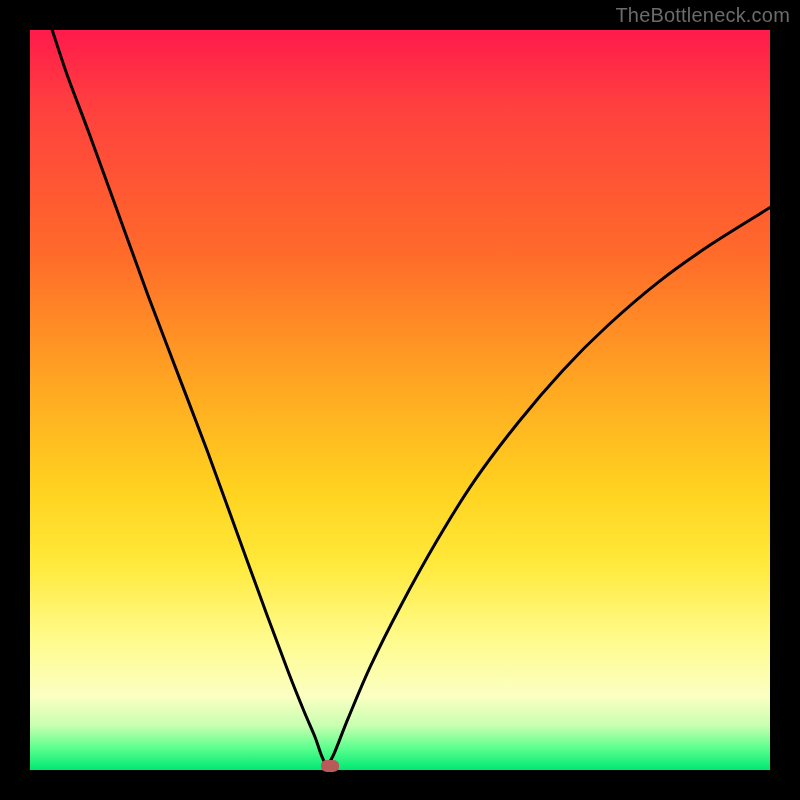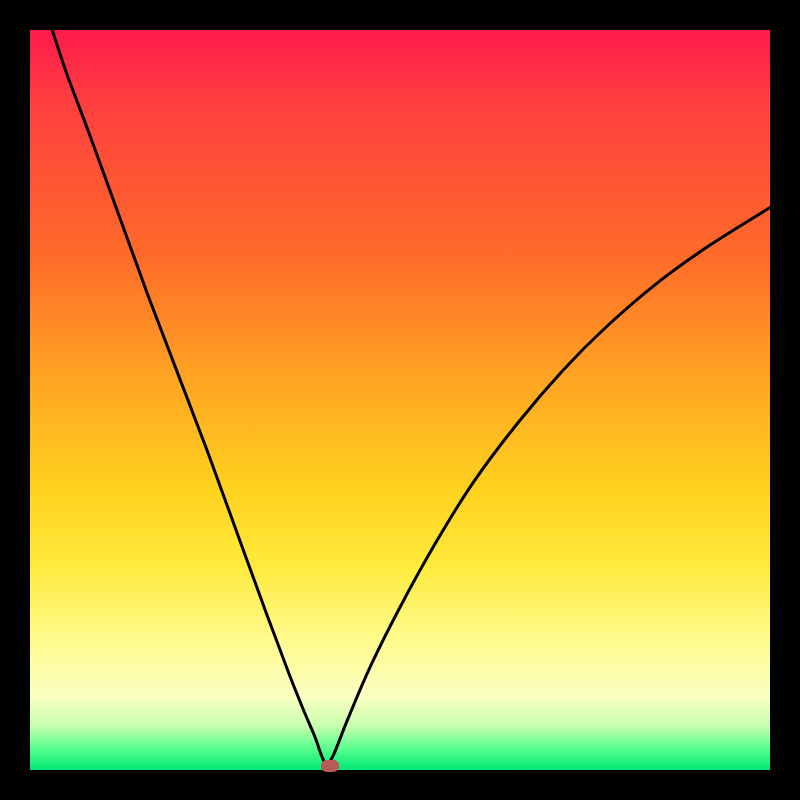--- a/index.html
+++ b/index.html
@@ -73,13 +73,14 @@
 <div class="frame">
 
   <div class="gradient-area"></div>
 
   <svg class="curve" viewBox="0 0 740 740" preserveAspectRatio="none">
     <path id="curve-path" fill="none" stroke="#000" stroke-width="3" stroke-linecap="round" d="M 22.2 0 C 24.666666666666664 7.4000000000000155, 30.833333333333332 27.13333333333342, 37 44.40000000000009 C 43.166666666666664 61.66666666666676, 50.56666666666667 80.1666666666667, 59.2 103.60000000000002 C 67.83333333333334 127.03333333333335, 78.93333333333334 157.86666666666667, 88.8 185 C 98.66666666666666 212.13333333333333, 108.53333333333333 239.88333333333333, 118.4 266.4 C 128.26666666666668 292.91666666666663, 138.13333333333333 318.19999999999993, 148 344.09999999999997 C 157.86666666666667 370, 167.73333333333332 395.28333333333336, 177.6 421.8 C 187.46666666666667 448.31666666666666, 197.33333333333334 476.06666666666666, 207.20000000000002 503.2 C 217.0666666666667 530.3333333333334, 228.16666666666669 561.1666666666667, 236.8 584.6 C 245.43333333333334 608.0333333333333, 252.83333333333334 627.7666666666667, 259 643.8 C 265.1666666666667 659.8333333333333, 269.48333333333335 670.3166666666666, 273.8 680.8 C 278.1166666666667 691.2833333333333, 282.0633333333334 699.5466666666667, 284.90000000000003 706.7 C 287.7366666666667 713.8533333333334, 289.2166666666667 719.4033333333334, 290.82 723.72 C 292.4233333333333 728.0366666666666, 293.65666666666664 730.5033333333333, 294.52 732.6 C 295.3833333333333 734.6966666666667, 294.52 737.5333333333333, 296 736.3 C 297.48 735.0666666666666, 299.7 733.2166666666667, 303.4 725.2 C 307.09999999999997 717.1833333333334, 312.0333333333333 703, 318.2 688.2 C 324.3666666666667 673.4000000000001, 331.7666666666667 654.9, 340.40000000000003 636.4 C 349.03333333333336 617.9, 358.9 598.1666666666667, 370 577.2 C 381.1 556.2333333333333, 394.66666666666674 531.5666666666667, 407.00000000000006 510.6 C 419.33333333333337 489.6333333333333, 430.43333333333334 471.1333333333333, 444 451.4 C 457.56666666666666 431.66666666666663, 473.6 410.70000000000005, 488.40000000000003 392.20000000000005 C 503.20000000000005 373.70000000000005, 518 356.43333333333334, 532.8 340.4 C 547.5999999999999 324.3666666666666, 561.1666666666667 310.8, 577.2 296 C 593.2333333333333 281.2, 611.7333333333333 265.16666666666663, 629 251.59999999999997 C 646.2666666666667 238.0333333333333, 662.3000000000001 226.93333333333334, 680.8000000000001 214.60000000000002 C 699.3000000000001 202.2666666666667, 730.1333333333333 183.76666666666668, 740 177.60000000000002"></path>
   </svg>
 
   <div class="marker" id="marker" style="left: 320.7px; top: 759.56px;"></div>
 
+  <div class="attribution">TheBottleneck.com</div>
 </div>
 
 </body></html>

